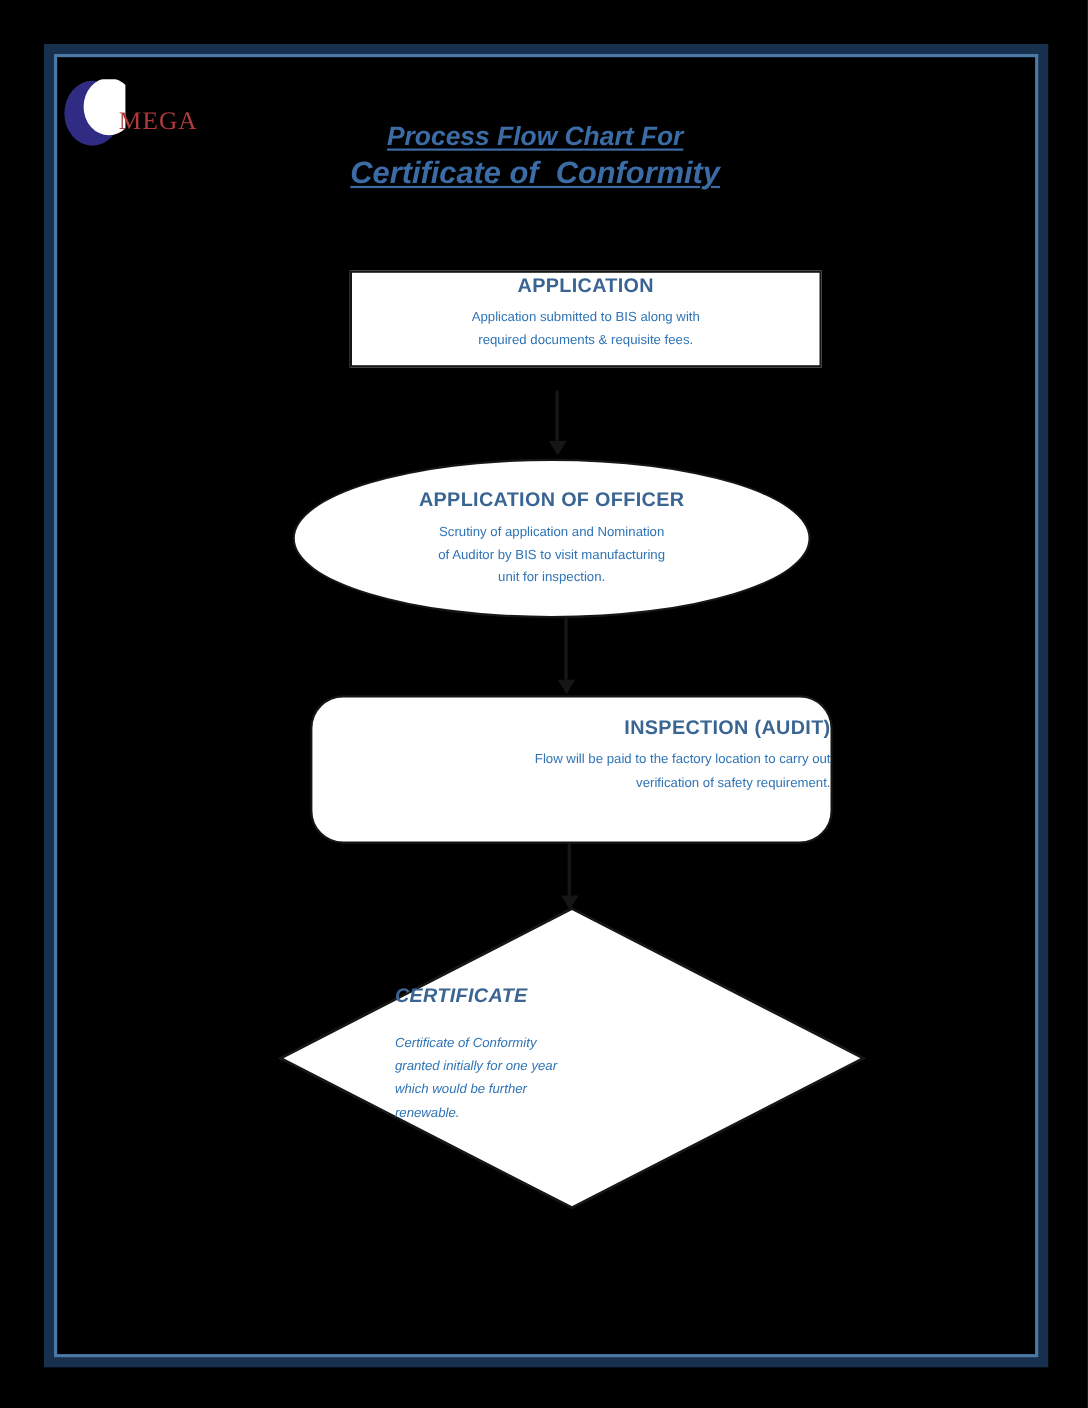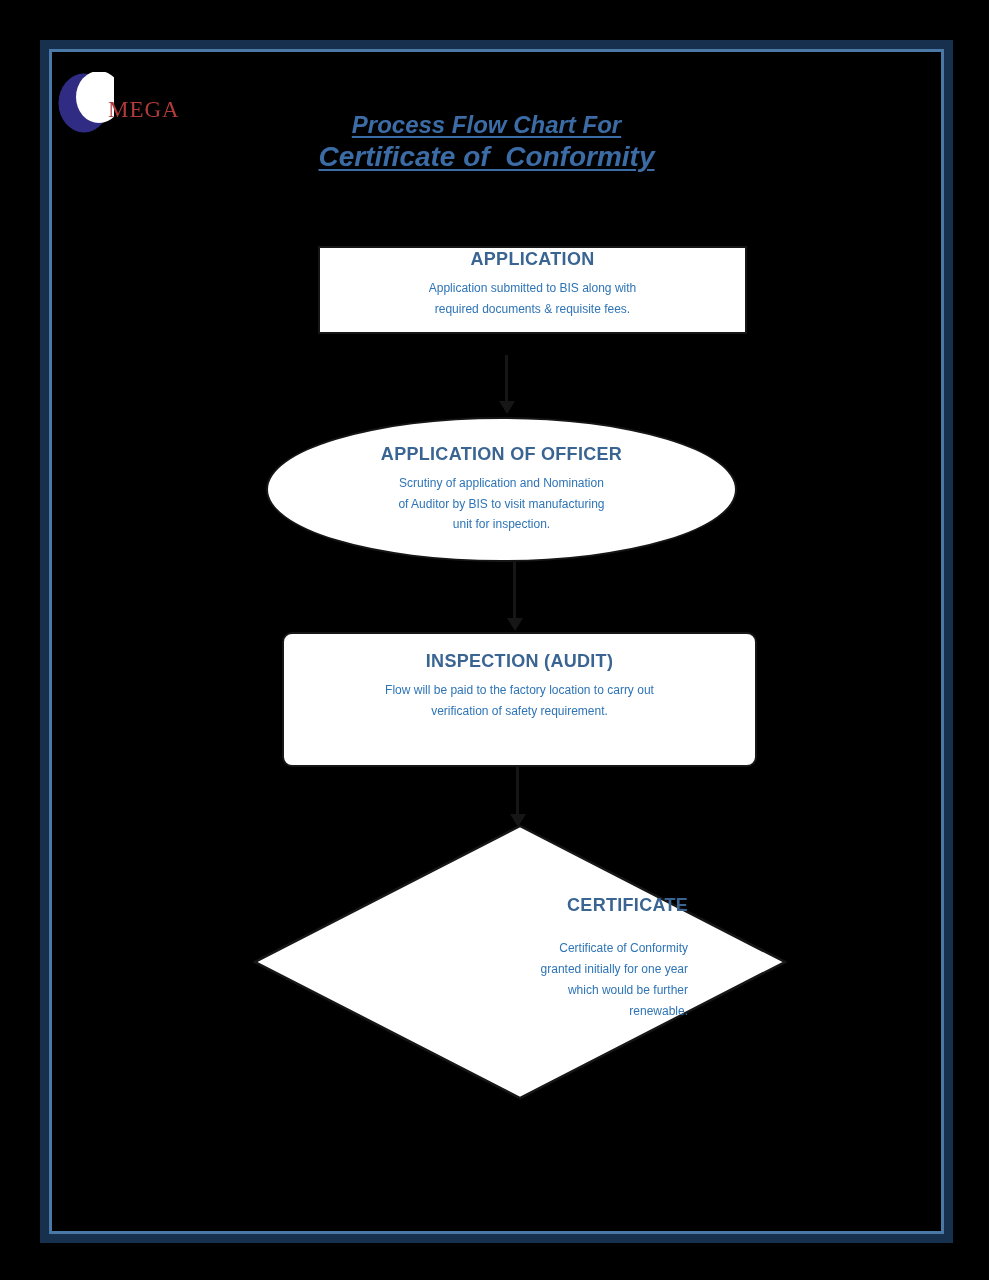--- a/index.html
+++ b/index.html
@@ -109,37 +109,39 @@
     border: 2.5px solid var(--line_black);
     border-radius: 50%;
     padding-top: 24px;
   }
   .node-round {
     left: 282px;
     top: 632px;
     width: 475px;
     height: 135px;
     border: 2.5px solid var(--line_black);
-    border-radius: 10px;
+    border-radius: 30px;
     padding-top: 16px;
+    text-align: right;
   }
   
   .diamond-svg {
     position: absolute;
     left: 253px;
     top: 824px;
     width: 534px;
     height: 276px;
   }
   .diamond-text {
     position: absolute;
-    left: 338px;
+    left: 359px;
     top: 894px;
     width: 350px;
-    text-align: right;
+    text-align: left;
+    font-style: italic;
   }
   .diamond-text .node-body { margin-top: 22px; line-height: 21px; }
   
   .arrow {
     position: absolute;
     width: 3px;
     background: var(--line_black);
   }
   .arrow::after {
     content: "";

